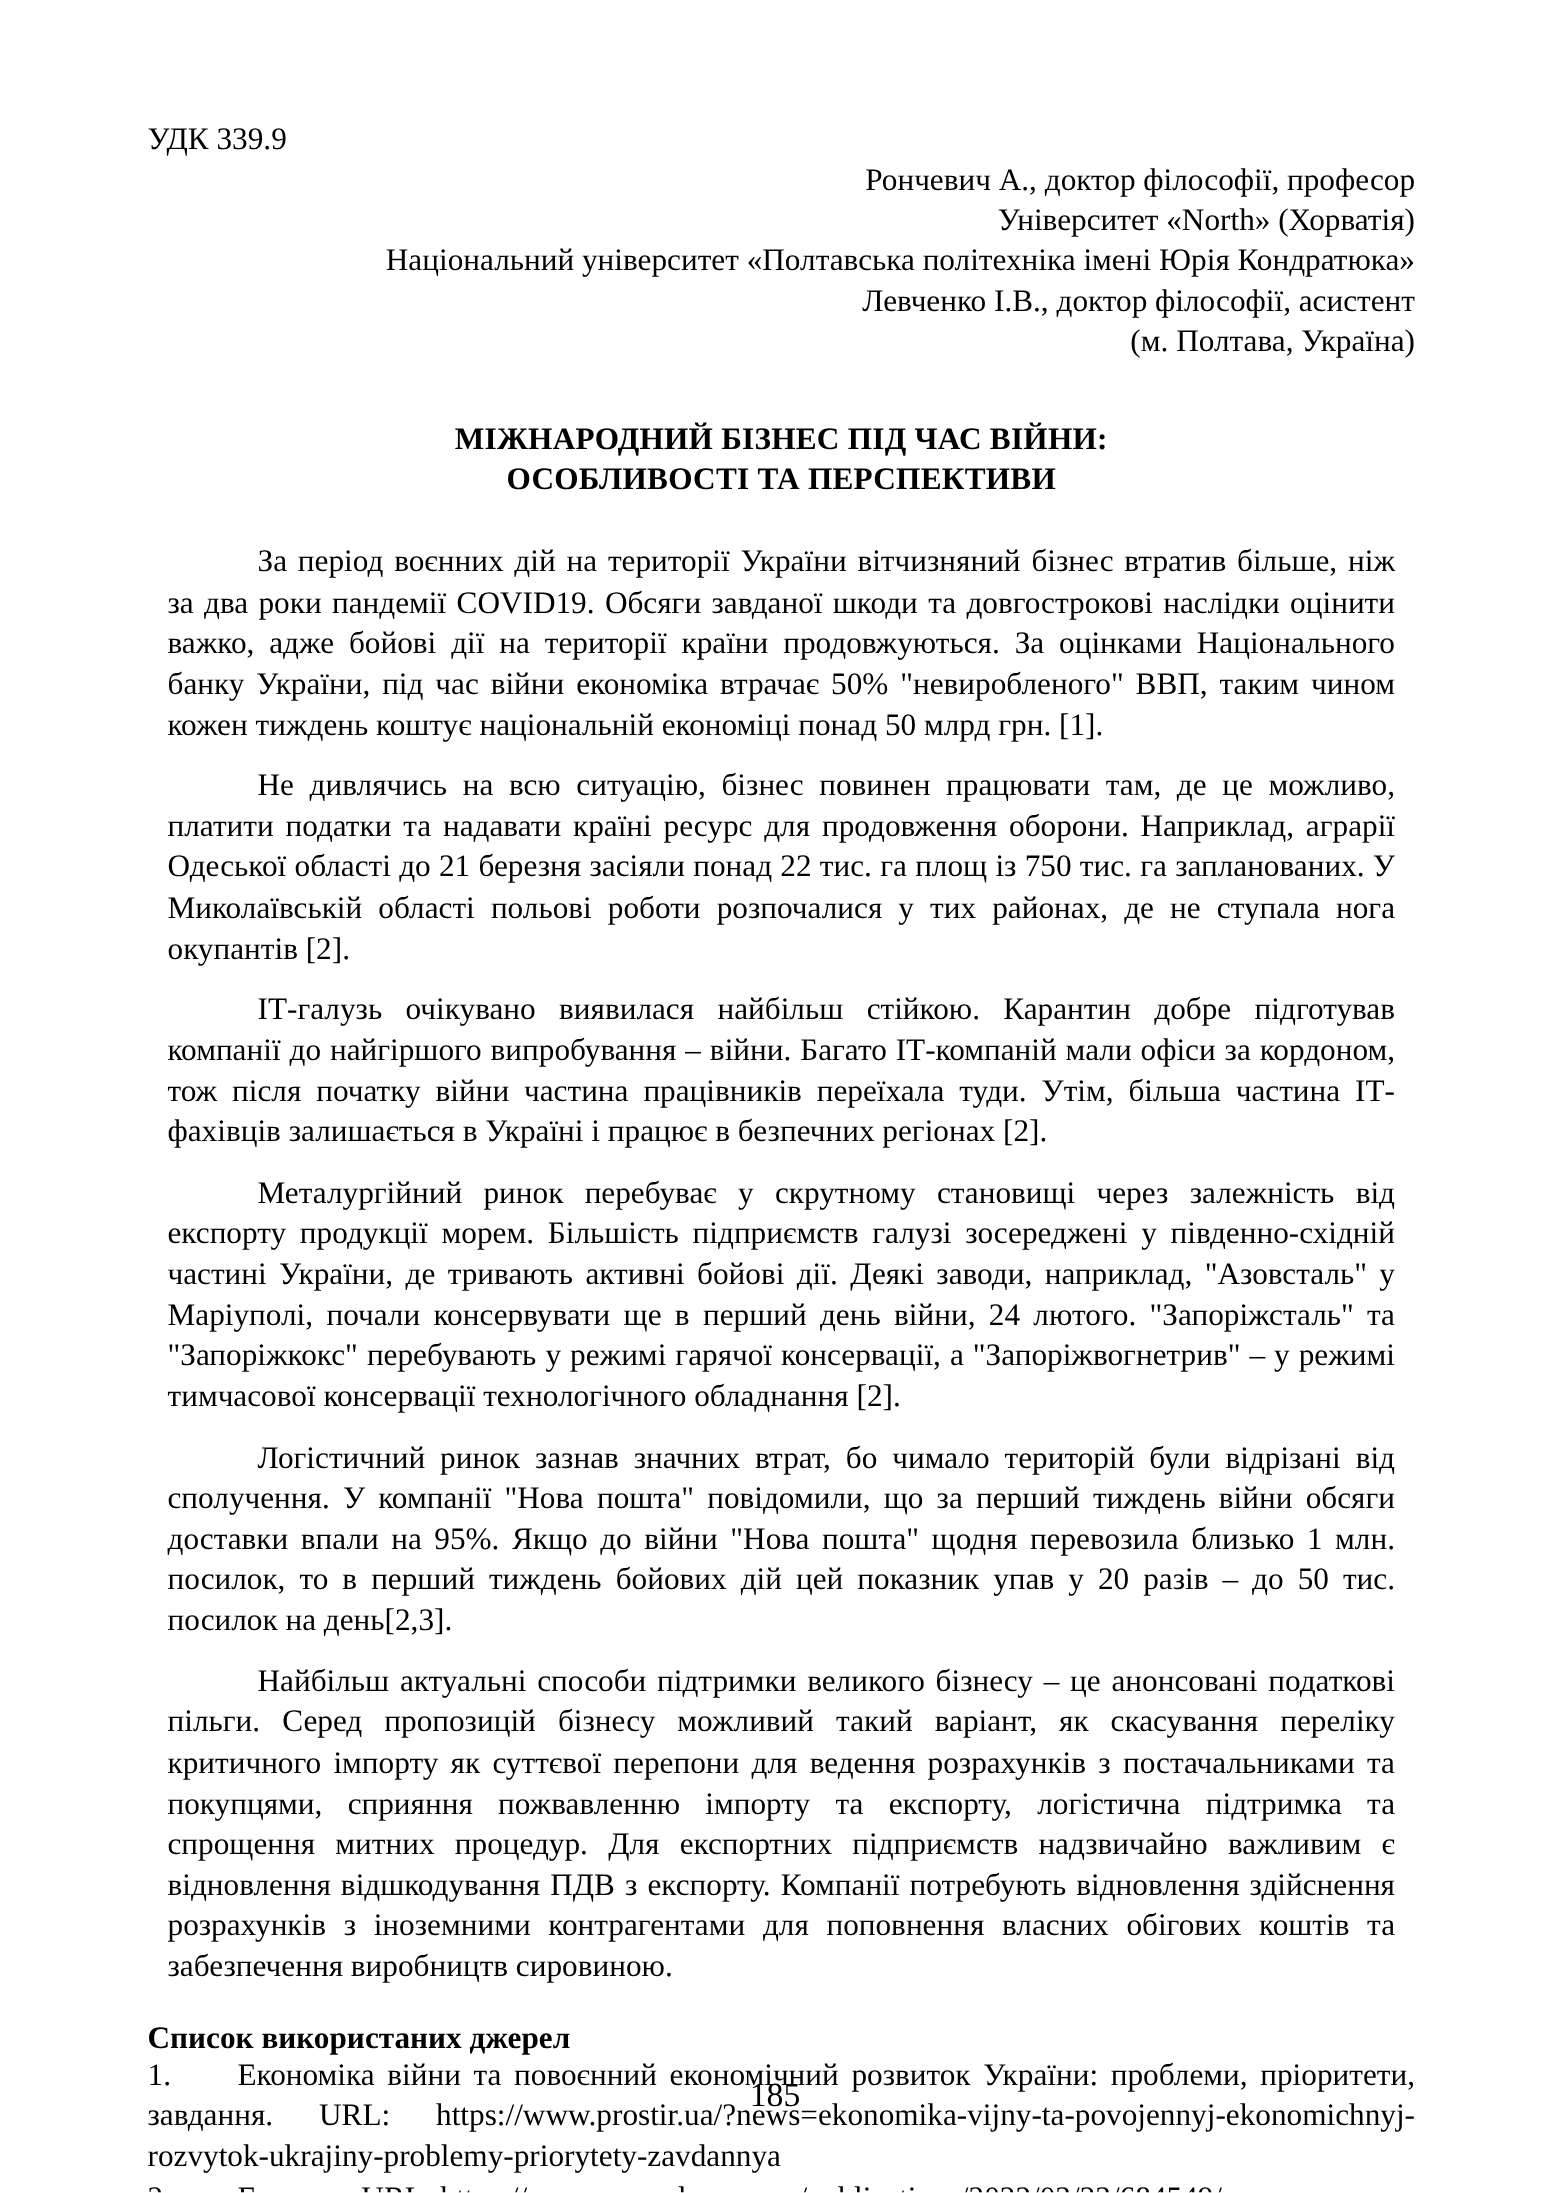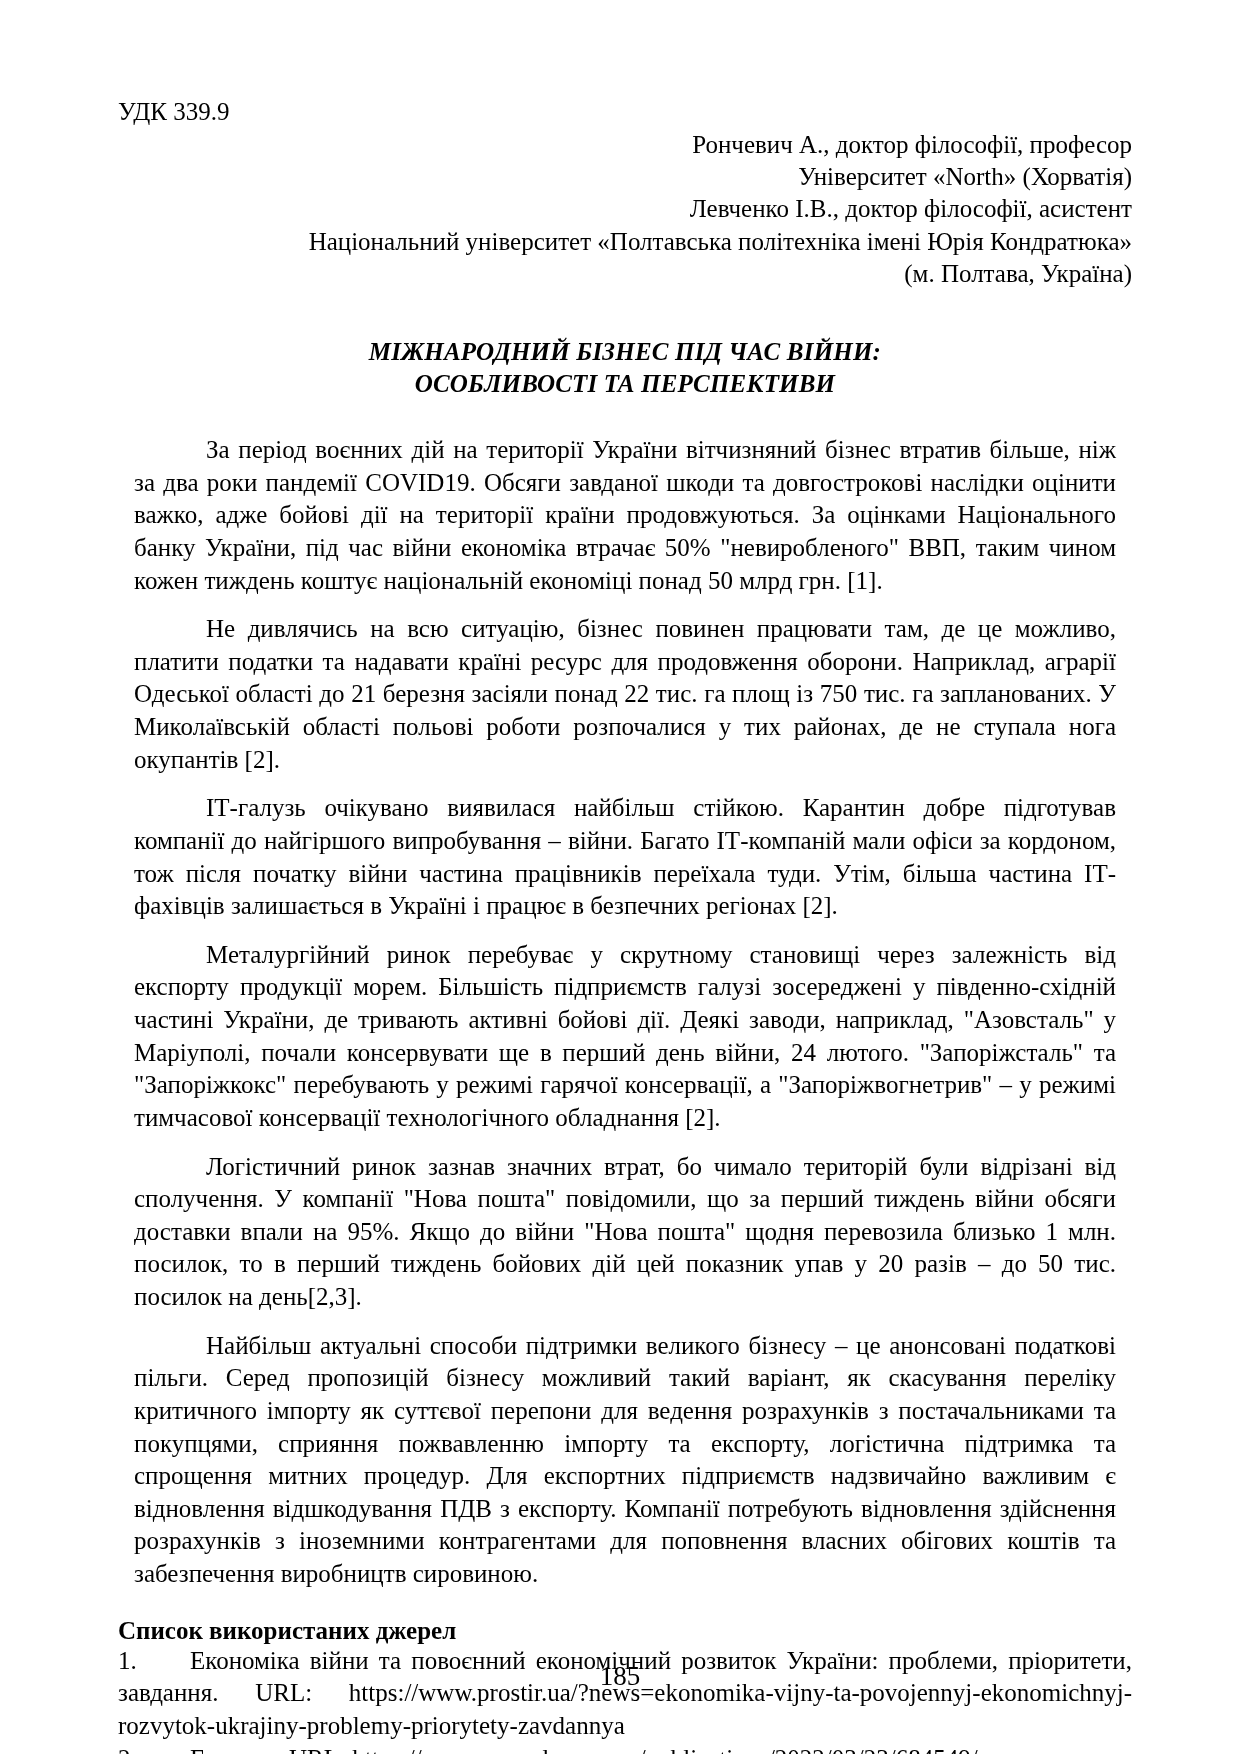--- a/index.html
+++ b/index.html
@@ -33,21 +33,20 @@
     line-height: 1.29;
     margin: 0;
   }
   .title {
     text-align: center;
     font-size: 25px;
     font-weight: bold;
     line-height: 1.28;
     margin: 46px 0 0 0;
     letter-spacing: 0.2px;
-    font-style: italic;
   }
   .title .ln { display: block; }
   .body-block {
     margin-top: 34px;
   }
   p.para {
     text-align: justify;
     text-justify: inter-word;
     font-size: 25px;
     line-height: 1.305;
@@ -85,22 +84,22 @@
 </head>
 <body>
 
 <div class="page">
 
   <div class="udk">УДК 339.9</div>
 
   <div class="byline-block">
     <div class="byline">Рончевич А., доктор філософії, професор</div>
     <div class="byline ital">Університет «North» (Хорватія)</div>
+    <div class="byline ital">Національний університет «Полтавська політехніка імені Юрія Кондратюка»</div>
     <div class="byline">Левченко І.В., доктор філософії, асистент</div>
-    <div class="byline ital">Національний університет «Полтавська політехніка імені Юрія Кондратюка»</div>
     <div class="byline ital">(м. Полтава, Україна)</div>
   </div>
 
   <div class="title">
     <span class="ln">МІЖНАРОДНИЙ БІЗНЕС ПІД ЧАС ВІЙНИ:</span>
     <span class="ln">ОСОБЛИВОСТІ ТА ПЕРСПЕКТИВИ</span>
   </div>
 
   <div class="body-block">
     <p class="para">За період воєнних дій на території України вітчизняний бізнес втратив більше, ніж за два роки пандемії COVID19. Обсяги завданої шкоди та довгострокові наслідки оцінити важко, адже бойові дії на території країни продовжуються. За оцінками Національного банку України, під час війни економіка втрачає 50% "невиробленого" ВВП, таким чином кожен тиждень коштує національній економіці понад 50 млрд грн. [1].</p>

